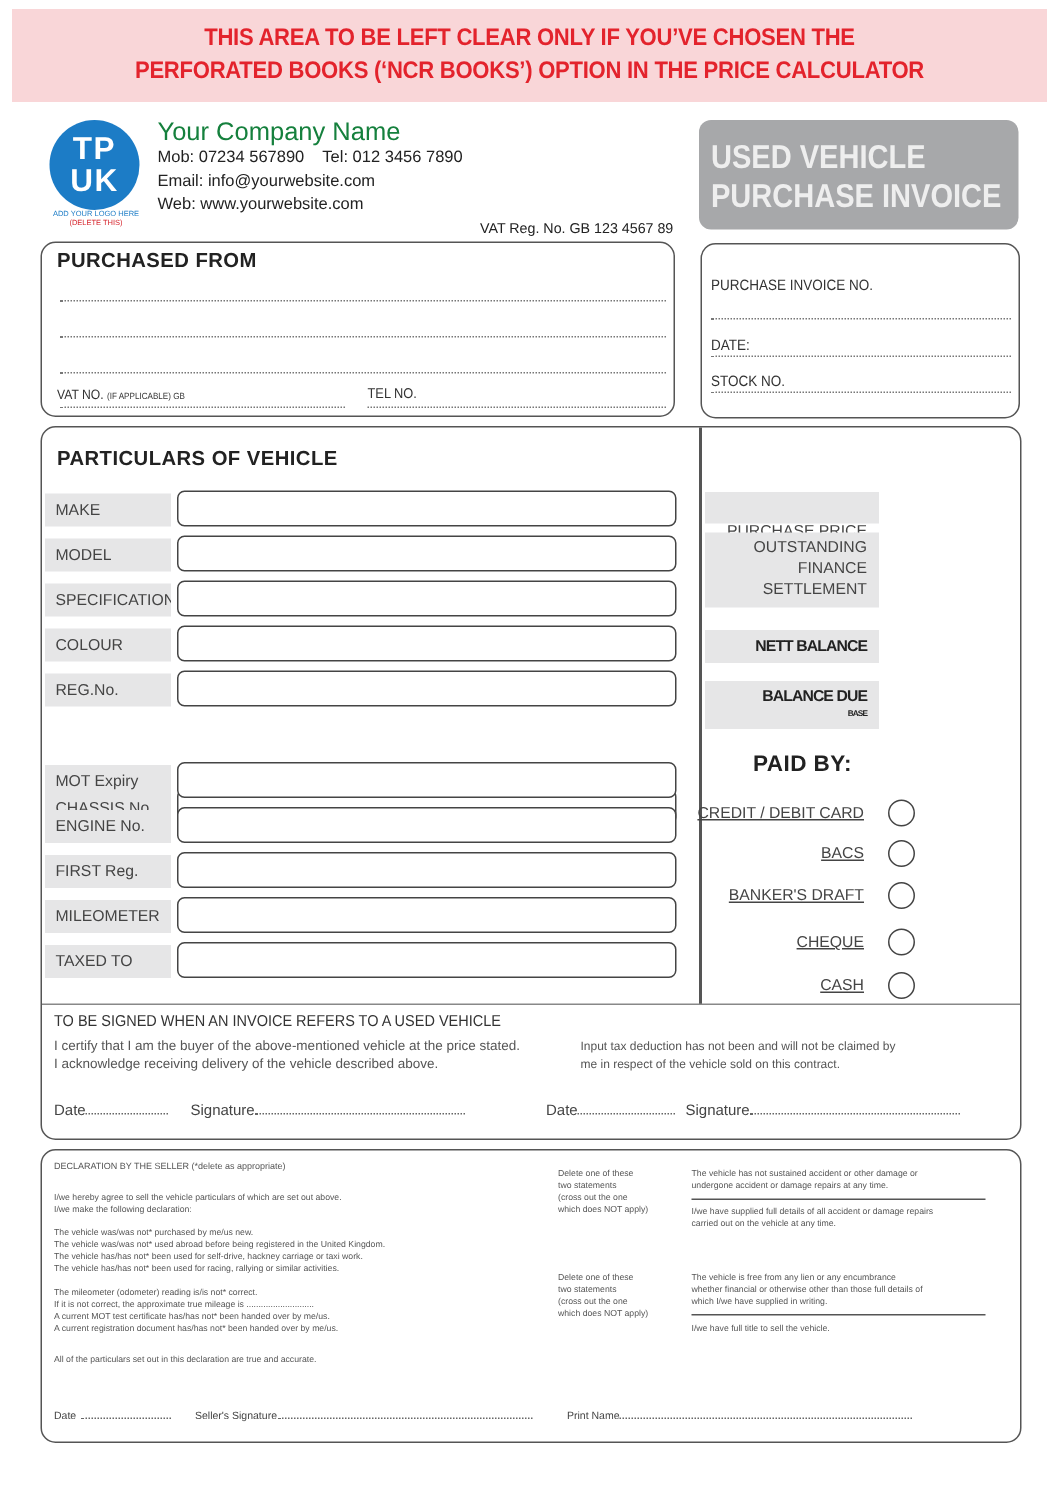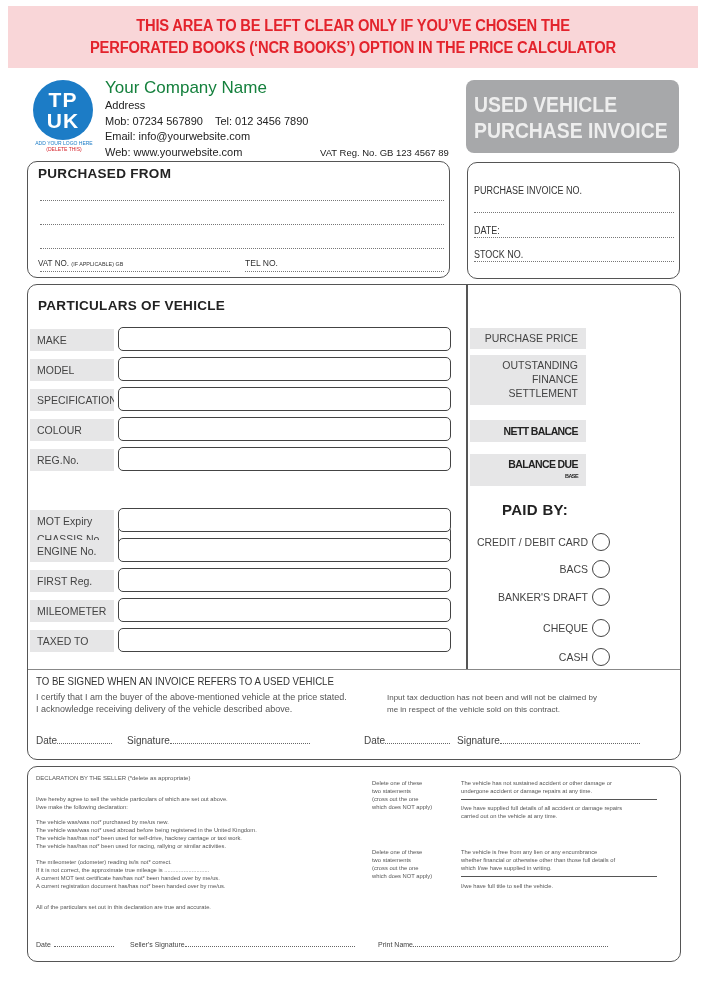--- a/index.html
+++ b/index.html
@@ -18,21 +18,21 @@
   .rbox { position: absolute; border: 1.5px solid #555; border-radius: 10px; }
   .dotline { position: absolute; border-bottom: 1px dotted #777; }
   .label-sm { position: absolute; font-size: 10px; color: #333; transform: scaleX(0.9); transform-origin: left; white-space: nowrap; }
   .heading-bold { position: absolute; font-weight: 900; font-size: 14px; color: #222; letter-spacing: 0.3px; }
   .field-row { position: absolute; left: 30px; width: 425px; height: 26px; }
   .field-label { position: absolute; left: 0; top: 2px; width: 84px; height: 22px; background: #e6e6e7; font-size: 10.5px; color: #444; padding: 5px 0 0 7px; transform-origin: left; white-space: nowrap; overflow: hidden; }
   .field-input { position: absolute; left: 88px; top: 0; width: 333px; height: 24px; border: 1.5px solid #444; border-radius: 5px; background: #fff; }
   .price-label { position: absolute; left: 470px; width: 116px; background: #e6e6e7; font-size: 10.5px; color: #444; text-align: right; padding-right: 8px; white-space: nowrap; }
   .price-label.bold { font-weight: bold; color: #222; letter-spacing: -0.6px; }
   .pay-row { position: absolute; left: 470px; width: 142px; height: 20px; }
-  .pay-row .pl { position: absolute; right: 24px; top: 3px; font-size: 10.5px; color: #444; white-space: nowrap; }
+  .pay-row .pl { position: absolute; right: 36px; top: 3px; font-size: 10.5px; color: #444; white-space: nowrap; text-decoration: underline; }
   .pay-row .radio { position: absolute; right: 2px; top: 0; width: 18px; height: 18px; border: 1.3px solid #444; border-radius: 50%; background: #fff; }
   .divider-v { position: absolute; left: 466px; top: 285px; width: 1.5px; height: 385px; background: #555; }
   .divider-h { position: absolute; left: 28px; top: 669px; width: 652px; height: 1px; background: #888; }
   .sign-text { position: absolute; font-size: 9px; color: #555; line-height: 12px; white-space: nowrap; }
   .sign-head { position: absolute; left: 36px; top: 675px; font-size: 10.5px; color: #333; white-space: nowrap; transform: scaleX(0.92); transform-origin: left; }
   .sig-line { position: absolute; font-size: 10px; color: #444; white-space: nowrap; }
   .sig-line .dots { display: inline-block; border-bottom: 1px dotted #666; vertical-align: baseline; }
   .decl { position: absolute; font-size: 5.8px; color: #555; line-height: 8px; white-space: nowrap; }
   .decl-head { position: absolute; left: 36px; top: 775px; font-size: 6px; color: #555; }
   .rule { position: absolute; height: 1px; background: #555; }
@@ -47,21 +47,20 @@
 
 <div class="logo">
   <div>TP</div>
   <div>UK</div>
 </div>
 <div class="logo-cap1">ADD YOUR LOGO HERE</div>
 <div class="logo-cap2">(DELETE THIS)</div>
 
 <div class="company">
   <div class="name">Your Company Name</div>
-  <div class="line">Address</div>
   <div class="line" style="white-space:pre;">Mob: 07234 567890    Tel: 012 3456 7890</div>
   <div class="line">Email: info@yourwebsite.com</div>
   <div class="line">Web: www.yourwebsite.com</div>
 </div>
 <div class="vat-reg">VAT Reg. No. GB 123 4567 89</div>
 
 <div class="title-box">
   <div>USED VEHICLE</div>
   <div>PURCHASE INVOICE</div>
 </div>
@@ -132,21 +131,21 @@
     <div class="field-row" style="top: 597.9px;">
       <div class="field-label">MILEOMETER</div>
       <div class="field-input"></div>
     </div>
     <div class="field-row" style="top: 628px;">
       <div class="field-label">TAXED TO</div>
       <div class="field-input"></div>
     </div>
   </div>
 
-<div class="price-label" style="top:328px; height:21px; padding-top:4px;">PURCHASE PRICE</div>
+<div class="price-label" style="top:328px; height:21px; padding-top:20px;">PURCHASE PRICE</div>
 <div class="price-label" style="top:355px; height:50px; padding-top:3px; line-height:14px;">
   <div>OUTSTANDING</div>
   <div>FINANCE</div>
   <div>SETTLEMENT</div>
 </div>
 <div class="price-label bold" style="top:420px; height:22px; padding-top:5px;">NETT BALANCE</div>
 <div class="price-label bold" style="top:454px; height:32px; padding-top:4px; line-height:12px;">
   <div>BALANCE DUE</div>
   <div style="font-size:5.5px;">BASE</div>
 </div>

